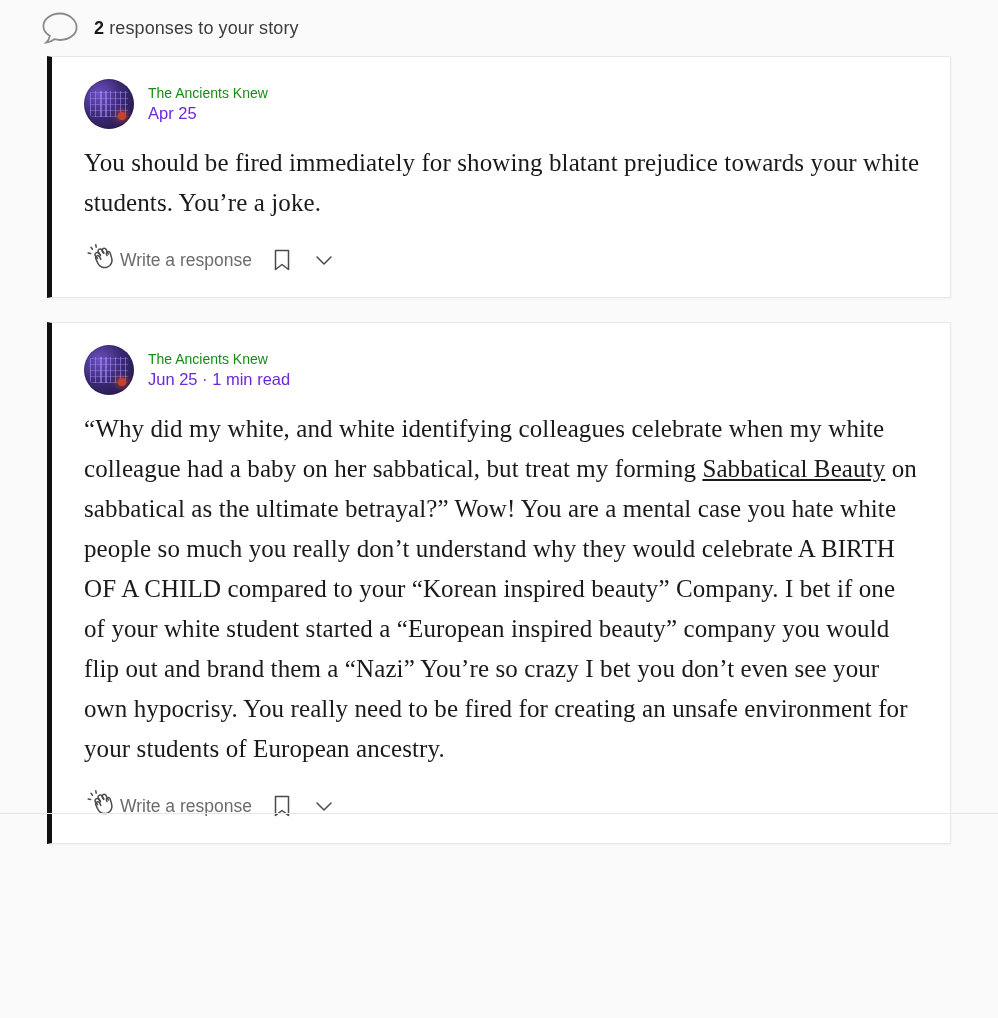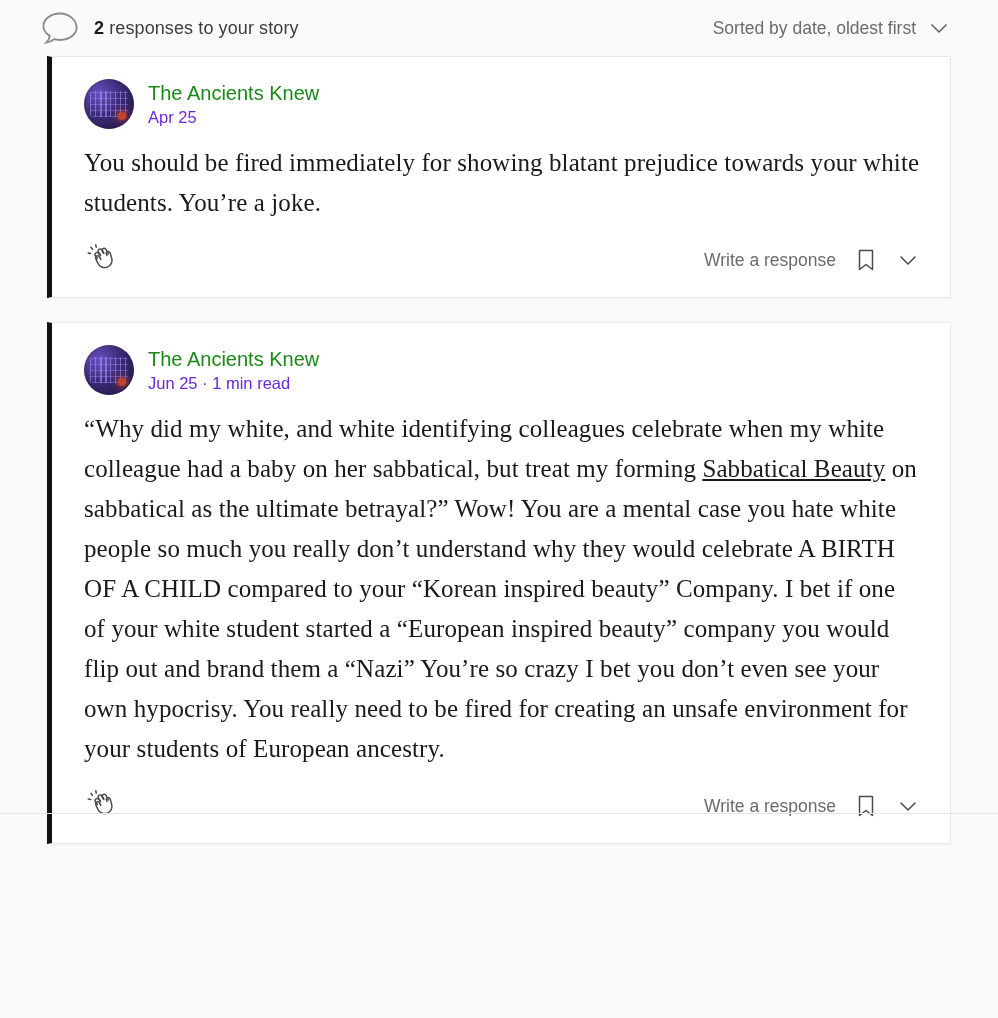--- a/index.html
+++ b/index.html
@@ -110,21 +110,21 @@
     background: #c4432a;
     box-shadow: 0 0 6px 2px rgba(220,80,40,0.6);
   }
   .author-block {
     display: flex;
     flex-direction: column;
     gap: 3px;
   }
   .author-name {
     color: #1a8917;
-    font-size: 20px;
+    font-size: 14px;
     cursor: pointer;
   }
   .author-meta {
     color: #6d28d9;
     font-size: 16.5px;
   }
   .body-text {
     font-family: "Liberation Serif", serif;
     font-size: 25px;
     line-height: 40px;
@@ -134,21 +134,21 @@
   }
   .body-text .link {
     text-decoration: underline;
     color: #1a1a1a;
     cursor: pointer;
     text-align: center;
   }
   .card-foot {
     display: flex;
     align-items: center;
-    justify-content: space-between;
+    justify-content: flex-start;
     padding: 10px 2px 6px 2px;
   }
   .clap {
     width: 34px;
     height: 34px;
     cursor: pointer;
   }
   .foot-right {
     display: flex;
     align-items: center;
@@ -178,28 +178,20 @@
 
   <div class="resp-header">
     <div class="resp-header-left">
       <span class="speech-icon">
         <svg viewBox="0 0 40 36" width="40" height="36" xmlns="http://www.w3.org/2000/svg">
           <path d="M20 3.5c-9.2 0-16.6 5.6-16.6 12.5 0 4 2.5 7.6 6.4 9.9 -.3 2.6-1.6 5-3.6 6.7 2.9-.3 5.7-1.5 8-3.4 1.8.5 3.7.8 5.8.8 9.2 0 16.6-5.6 16.6-12.5S29.2 3.5 20 3.5z" fill="none" stroke="#8a8a8a" stroke-width="1.8"></path>
         </svg>
       </span>
       <span class="resp-count-text">
         <b>2</b><span> responses to your story</span>
-      </span>
-    </div>
-    <div class="resp-header-right">
-      <span>Sorted by date, oldest first</span>
-      <span class="chev">
-        <svg viewBox="0 0 22 22" width="22" height="22" xmlns="http://www.w3.org/2000/svg">
-          <path d="M4 8 L11 15 L18 8" fill="none" stroke="#6b6b6b" stroke-width="1.7" stroke-linecap="round" stroke-linejoin="round"></path>
-        </svg>
       </span>
     </div>
   </div>
 
   <div class="cards">
 
     <div class="card">
       <div class="card-head">
         <div class="avatar"></div>
         <div class="author-block">

